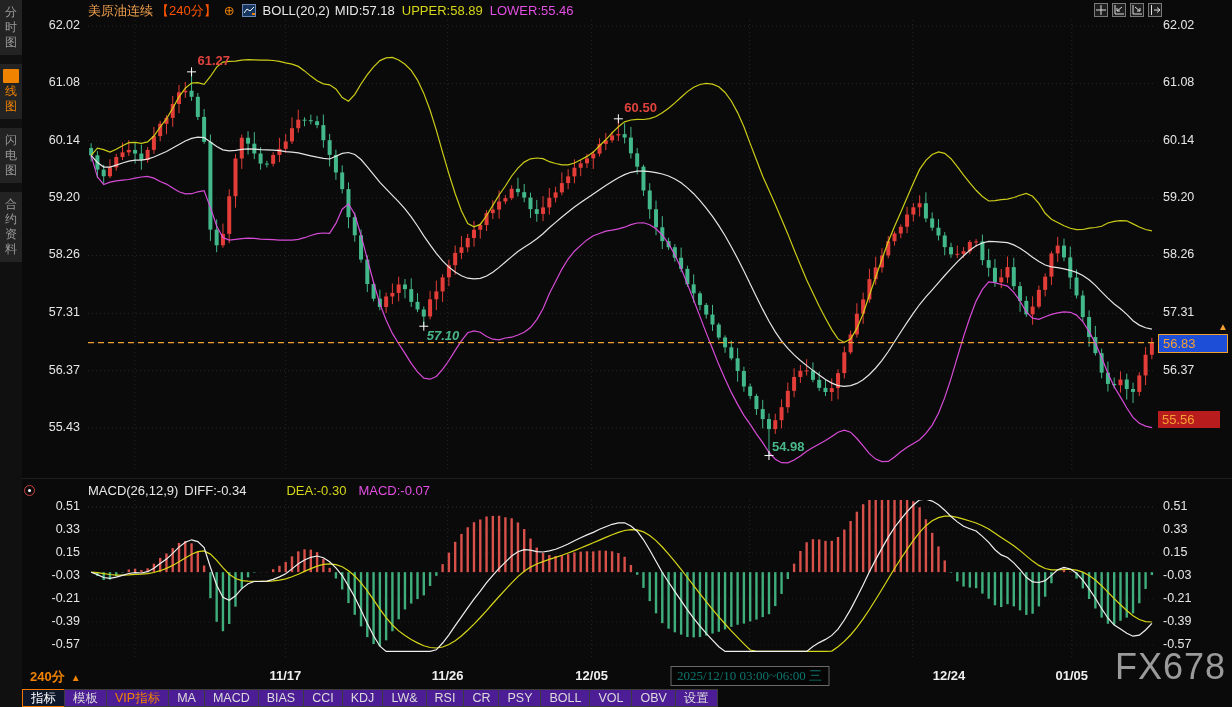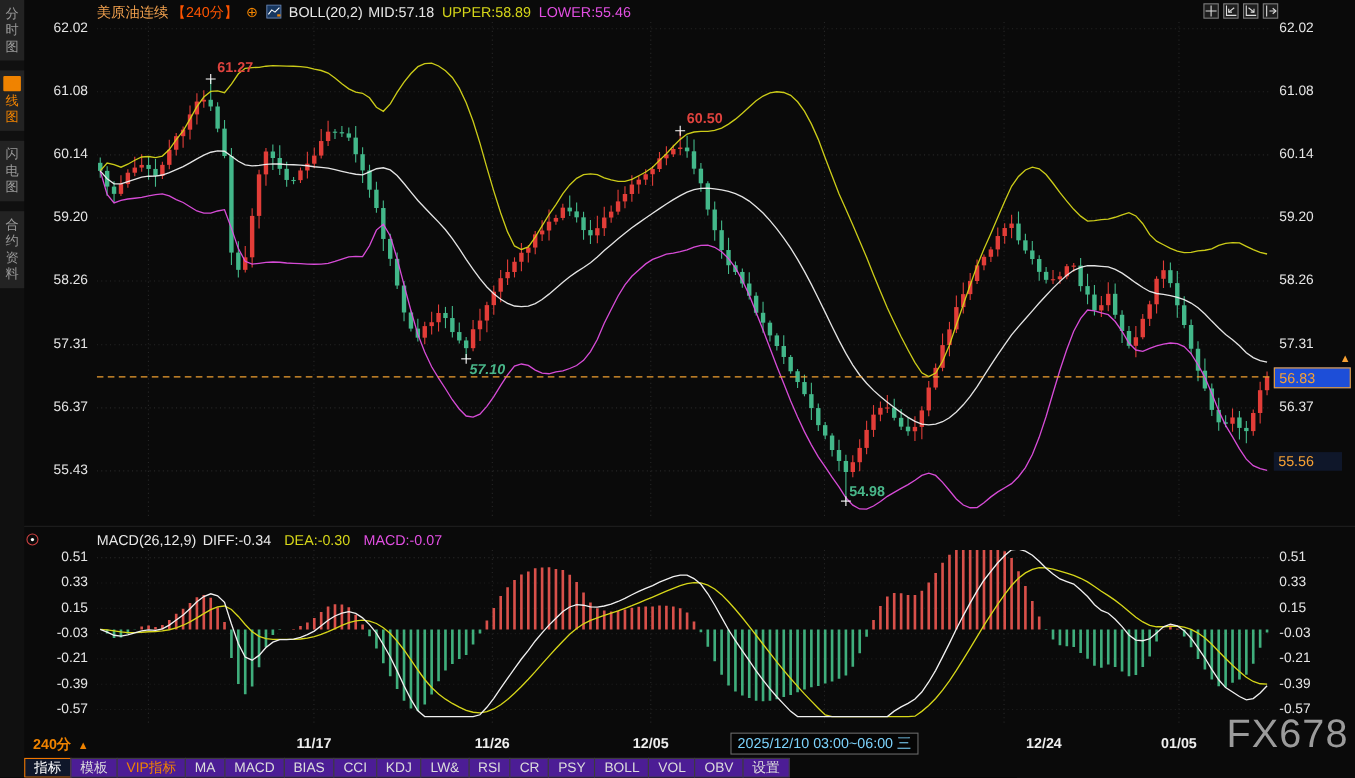--- a/index.html
+++ b/index.html
@@ -29,38 +29,38 @@
   #winbtns{position:absolute;right:70px;top:3px;display:flex;gap:4px;}
   .wbtn{width:14px;height:14px;background:#1e1e1e;border:1px solid #7a7a7a;display:flex;align-items:center;justify-content:center;cursor:pointer;}
 
   
   .axis-lbl{position:absolute;font-size:12.5px;color:#e6e6e6;height:15px;line-height:15px;}
   .axis-l{left:0;width:58px;text-align:right;}
   .axis-r{left:1141px;width:62px;text-align:left;}
   .annot{position:absolute;font-size:13px;font-weight:bold;}
 
   .price-box{position:absolute;left:1136px;width:70px;border:1px solid #f0a030;background:#1d4ed8;color:#f7a133;font-size:13px;line-height:17px;padding:0 4px;}
-  .low-box{position:absolute;left:1136px;width:62px;background:#0f172a;color:#f7a133;font-size:13px;line-height:17px;padding:0 4px;}
+  .low-box{position:absolute;left:1136px;width:62px;background:#b91c1c;color:#f7a133;font-size:13px;line-height:17px;padding:0 4px;}
   .price-arrow{position:absolute;left:1196px;color:#f7a133;font-size:10px;line-height:10px;}
 
   
   #macd-sep{position:absolute;left:0;top:478px;width:1210px;border-top:1px solid #1f1f1f;}
   #macd-header{position:absolute;left:66px;top:482px;height:16px;display:flex;gap:12px;align-items:center;font-size:13px;white-space:nowrap;}
   .m-title,.m-diff{color:#e8e8e8;}
-  .m-dea{color:#d6d619;}
+  .m-dea{color:#d6d619;margin-left:28px;}
   .m-macd{color:#e24fe2;}
   #macd-icon{position:absolute;left:2px;top:485px;width:11px;height:11px;border:1px solid #cc4040;border-radius:50%;display:flex;align-items:center;justify-content:center;}
   #macd-icon i{width:3px;height:3px;background:#fff;border-radius:50%;}
 
   
   #xaxis{position:absolute;left:0;top:664px;width:1210px;height:24px;}
   #period-btn{position:absolute;left:8px;top:4px;color:#f08300;font-size:13px;font-weight:bold;cursor:pointer;}
   #period-btn .arr{font-size:10px;margin-left:6px;}
   .date-lbl{position:absolute;top:4px;transform:translateX(-50%);color:#efefef;font-size:13px;font-weight:bold;}
-  #date-highlight{position:absolute;top:2px;transform:translateX(-50%);background:#050505;border:1px solid #6a6a6a;color:#7dd3fc;font-size:13px;padding:0 6px;line-height:18px;white-space:nowrap;}
+  #date-highlight{position:absolute;top:2px;transform:translateX(-50%);background:#050505;border:1px solid #6a6a6a;color:#0f766e;font-size:13px;padding:0 6px;line-height:18px;white-space:nowrap;font-family:Liberation Serif, serif;}
 
   
   #toolbar{position:absolute;left:0;top:689px;height:18px;display:flex;}
   .tb-btn{height:18px;line-height:16px;font-size:12.5px;color:#dcdcdc;background:#4c1d95;border:1px solid #3c3c3c;padding:0 8px;margin-right:-1px;cursor:pointer;white-space:nowrap;}
   .tb-btn.sel{background:#0f172a;border-color:#f07800;color:#fff;}
   .tb-btn.vip{color:#f08300;}
 
   #watermark{position:absolute;right:6px;top:646px;font-size:36px;color:#9b9b9b;letter-spacing:1px;}
   svg{display:block;}
 </style>

